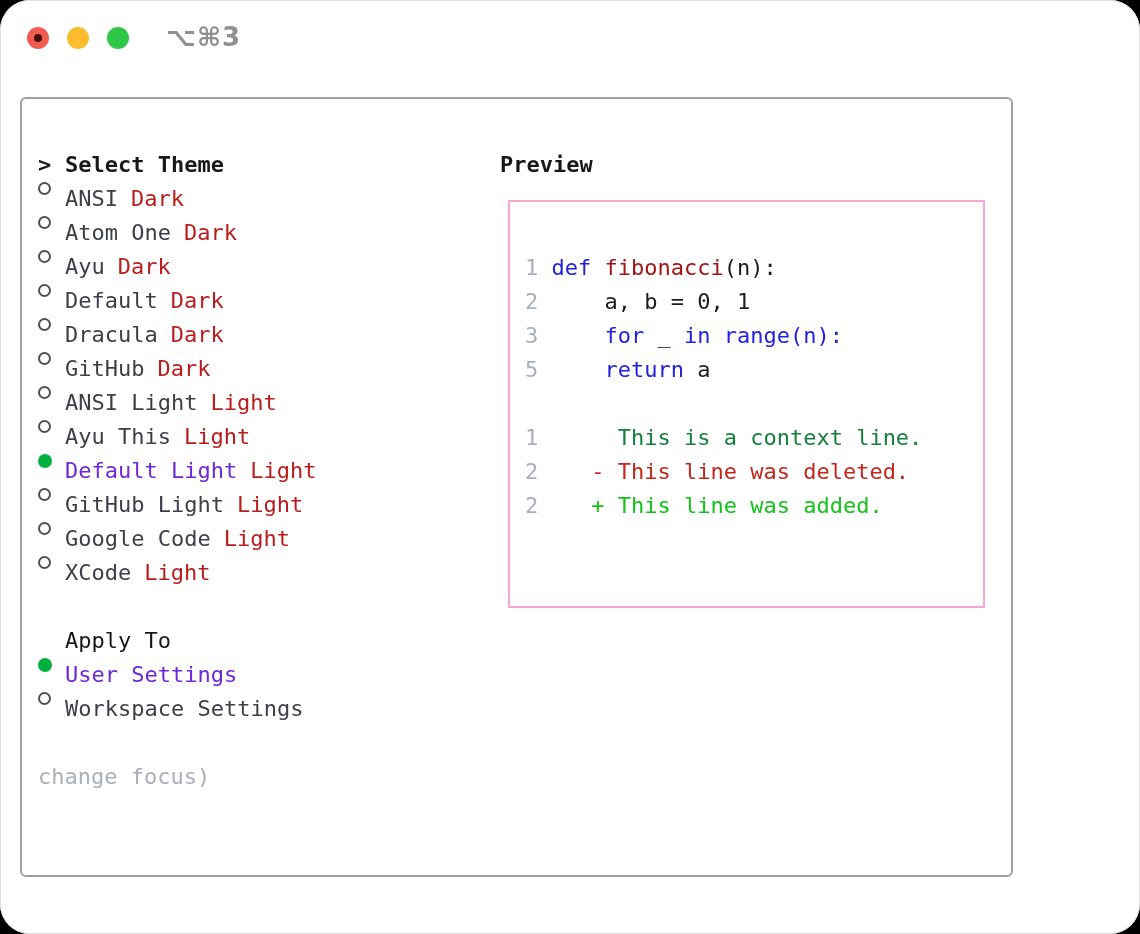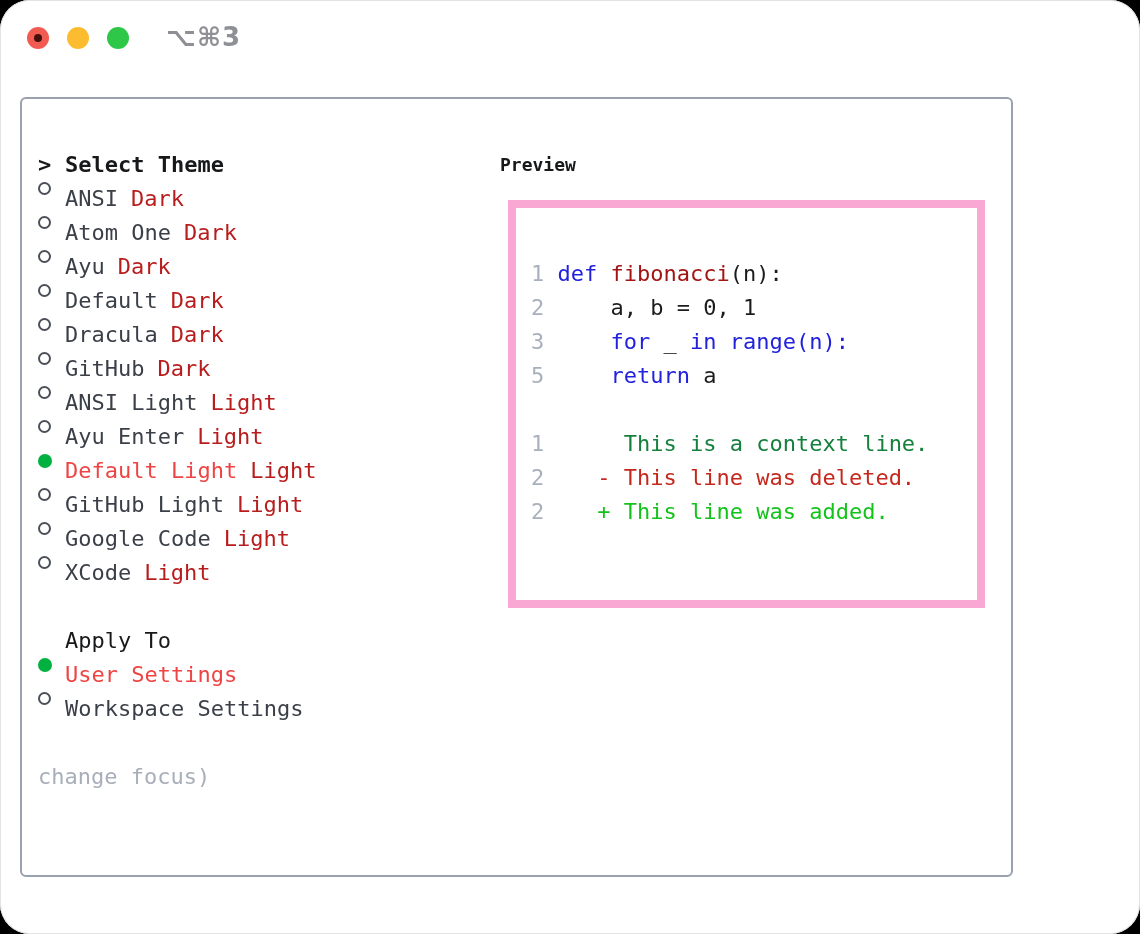--- a/index.html
+++ b/index.html
@@ -25,34 +25,34 @@
   }
   
   .panel{
     position:absolute;left:20px;top:97px;width:993px;height:780px;background:#fff;
     border:2px solid #99a1ae;border-radius:6px;box-sizing:border-box;
   }
   .row{height:34px;line-height:34px;font-size:22px;color:#3a3f48;white-space:pre;display:flex;align-items:flex-start}
   .row .marker{width:27px;flex:0 0 27px;display:inline-flex;align-items:center}
   .row .name{color:#3a3f48}
   .row .tag{color:#b91c1c;margin-left:13px}
-  .row.selected .name{color:#ef4444}
+  .row.selected .name{color:#6d28d9}
   .ring{width:13px;height:13px;border-radius:50%;border:2px solid #4b5058;box-sizing:border-box}
   .row.selected .ring{border:none;background:#00b140;width:14px;height:14px}
   .left-col{position:absolute;left:16px;top:49px}
   .hdr-row{height:34px;line-height:34px;font-size:22px;font-weight:700;color:#17181a;display:flex}
   .hdr-row .marker{width:27px;flex:0 0 27px}
   .spacer{height:34px}
   .section-label{height:34px;line-height:34px;font-size:22px;font-weight:400;color:#17181a;padding-left:27px}
   .footer{color:#a8afbb;font-size:22px;line-height:34px;white-space:pre}
   
-  .preview-label{position:absolute;left:478px;top:49px;height:34px;line-height:34px;font-size:18px;font-weight:700;color:#17181a}
+  .preview-label{position:absolute;left:478px;top:49px;height:34px;line-height:34px;font-size:22px;font-weight:700;color:#17181a}
   .preview-box{
     position:absolute;left:486px;top:101px;width:477px;height:408px;box-sizing:border-box;
-    border:8px solid #f9a8d4;background:#fff;overflow:hidden;padding:49px 0 0 15px;
+    border:2px solid #f9a8d4;background:#fff;overflow:hidden;padding:49px 0 0 15px;
   }
   .pline{height:34px;line-height:34px;font-size:22px;white-space:pre;color:#1c1c1c}
   .lnum{color:#a8b0bd}
   .t-plain{color:#1c1c1c}
   .t-kw{color:#2222dd}
   .t-fn{color:#a31515}
   .t-ctx{color:#15803d}
   .t-del{color:#c5271d}
   .t-add{color:#13c31a}
 </style>
@@ -101,21 +101,21 @@
 
   <div class="row">
     <span class="marker"><span class="ring"></span></span><span class="name">GitHub</span><span class="tag">Dark</span>
   </div>
 
   <div class="row">
     <span class="marker"><span class="ring"></span></span><span class="name">ANSI Light</span><span class="tag">Light</span>
   </div>
 
   <div class="row">
-    <span class="marker"><span class="ring"></span></span><span class="name">Ayu Enter</span><span class="tag">Light</span>
+    <span class="marker"><span class="ring"></span></span><span class="name">Ayu This</span><span class="tag">Light</span>
   </div>
 
   <div class="row selected">
     <span class="marker"><span class="ring"></span></span><span class="name">Default Light</span><span class="tag">Light</span>
   </div>
 
   <div class="row">
     <span class="marker"><span class="ring"></span></span><span class="name">GitHub Light</span><span class="tag">Light</span>
   </div>
 

